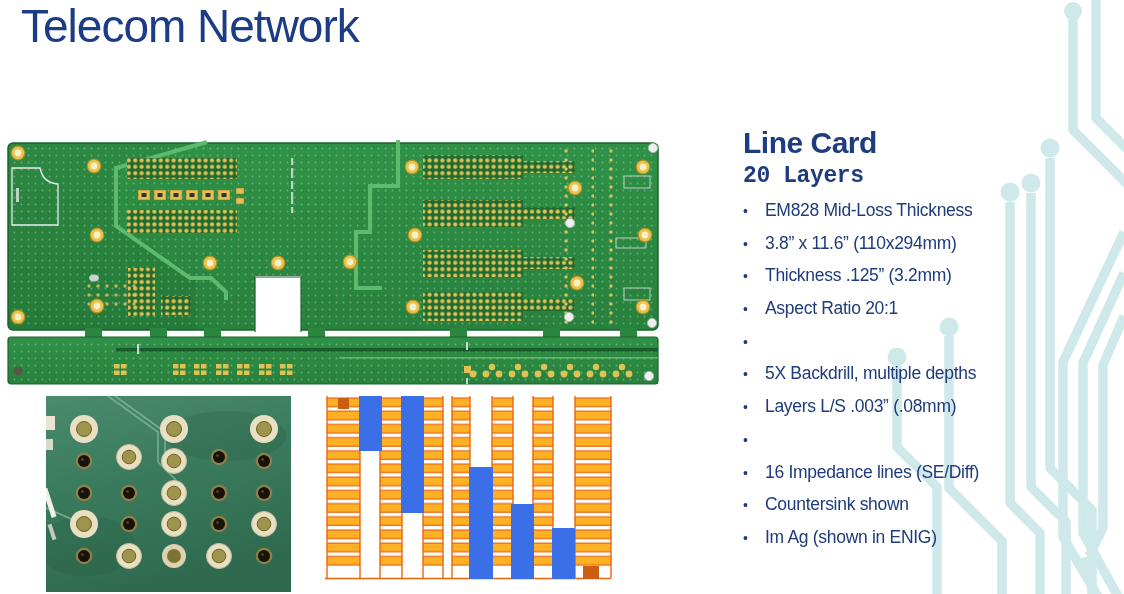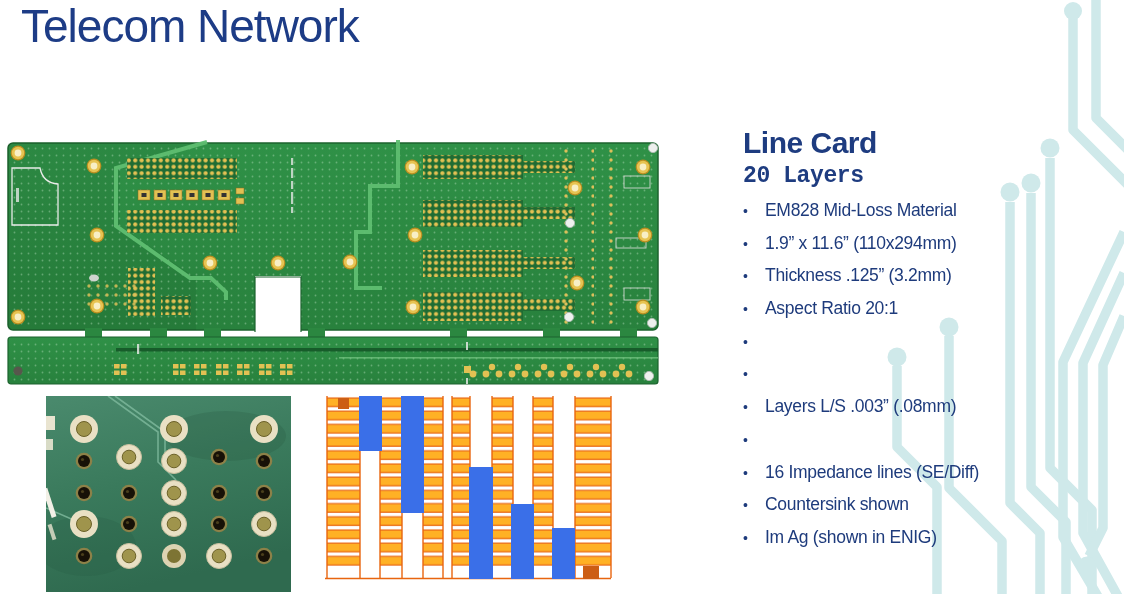--- a/index.html
+++ b/index.html
@@ -341,39 +341,40 @@
     <rect x="15" y="2" width="11" height="11" fill="#cc5e14"></rect>
     <rect x="260" y="170" width="16" height="13" fill="#cc5e14"></rect>
   </svg>
 
   <section class="panel">
     <h2 class="panel-heading">Line Card</h2>
     <h3 class="panel-subheading">20 Layers</h3>
     <ul class="spec-list">
       <li>
           <span class="marker">•</span>
-          <span>EM828 Mid-Loss Material</span>
-        </li>
-      <li>
-          <span class="marker">•</span>
-          <span>1.9” x 11.6” (110x294mm)</span>
+          <span>EM828 Mid-Loss Thickness</span>
+        </li>
+      <li>
+          <span class="marker">•</span>
+          <span>3.8” x 11.6” (110x294mm)</span>
         </li>
       <li>
           <span class="marker">•</span>
           <span>Thickness .125” (3.2mm)</span>
         </li>
       <li>
           <span class="marker">•</span>
           <span>Aspect Ratio 20:1</span>
         </li>
       <li>
           <span class="marker">•</span>
         </li>
       <li>
           <span class="marker">•</span>
+          <span>5X Backdrill, multiple depths</span>
         </li>
       <li>
           <span class="marker">•</span>
           <span>Layers L/S .003” (.08mm)</span>
         </li>
       <li>
           <span class="marker">•</span>
         </li>
       <li>
           <span class="marker">•</span>

